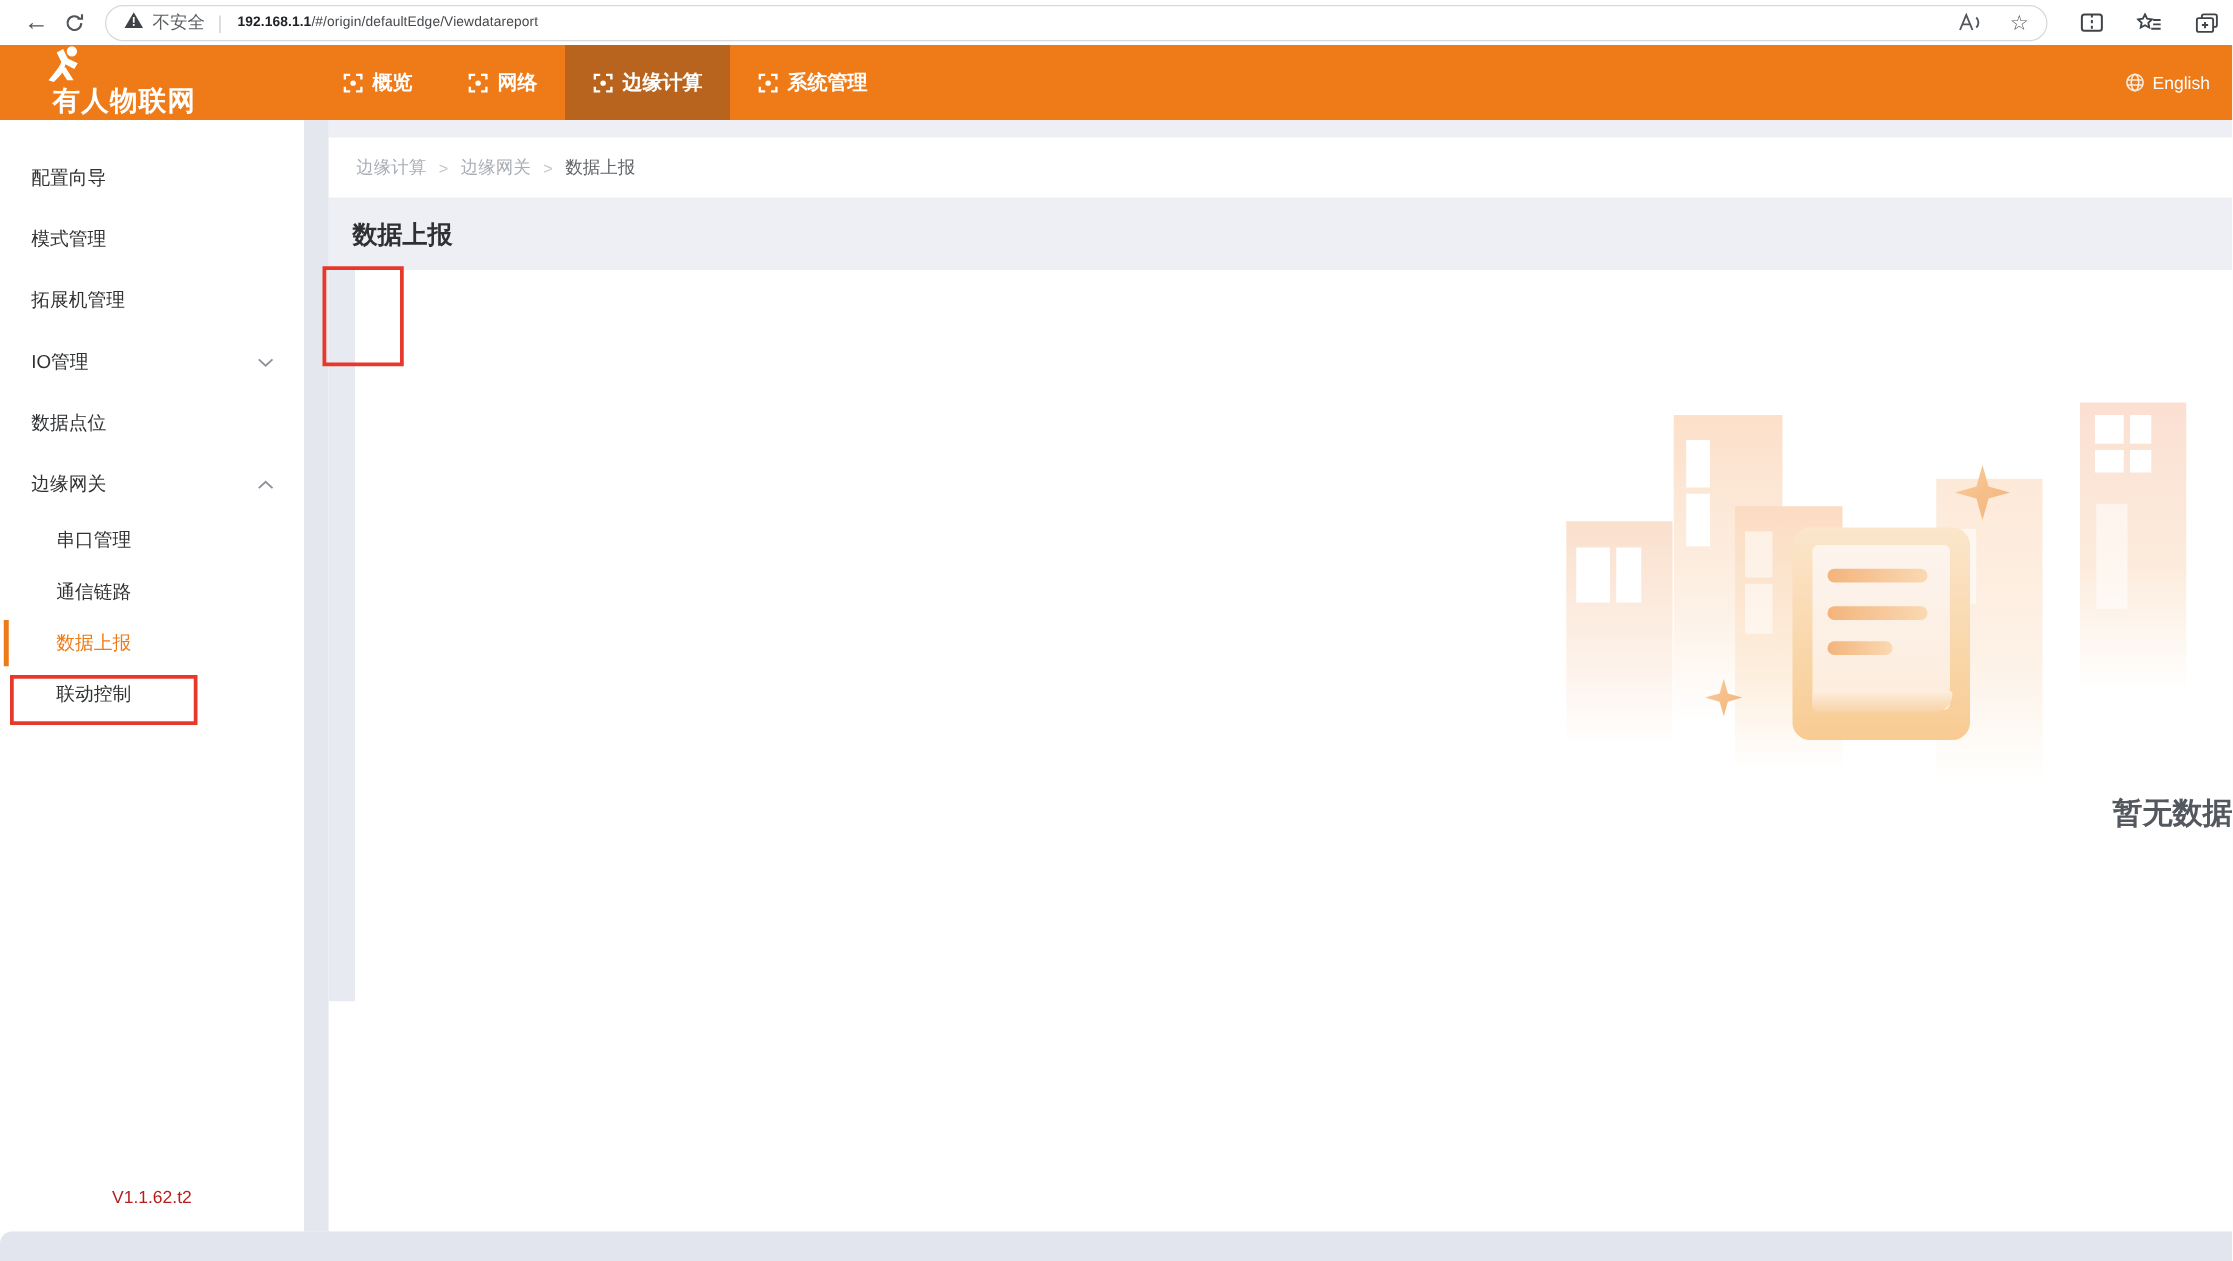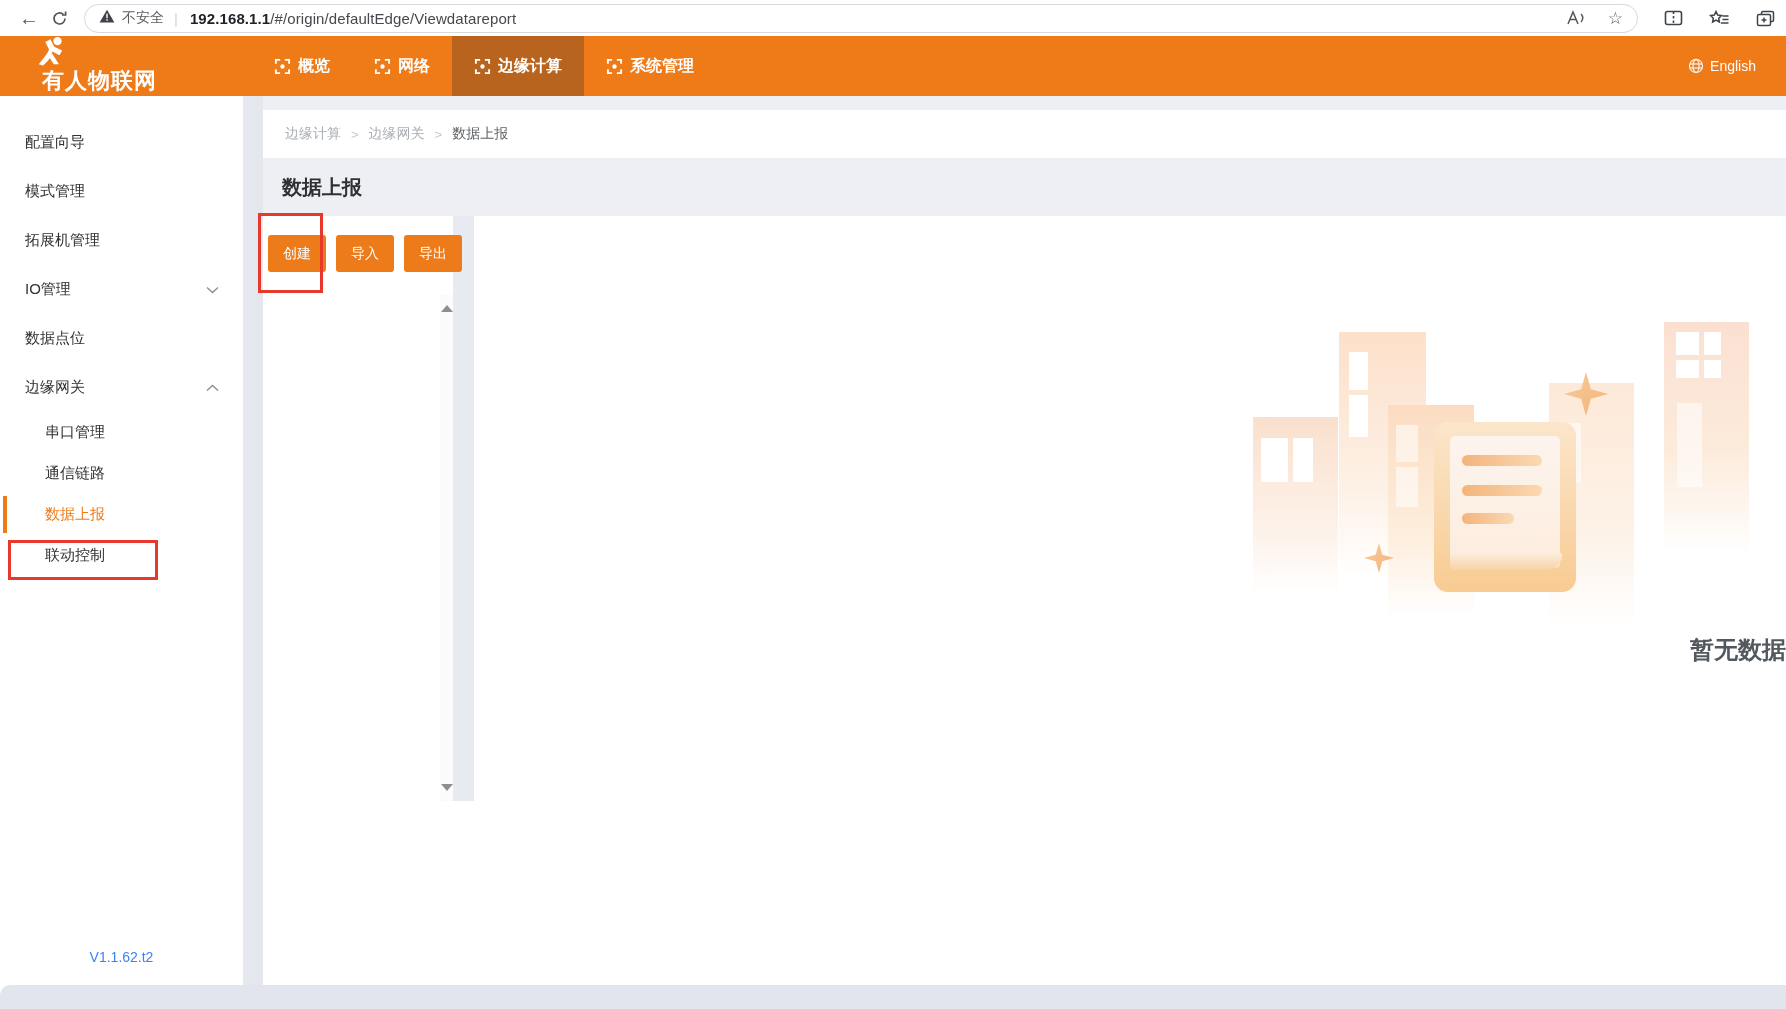--- a/index.html
+++ b/index.html
@@ -7,48 +7,48 @@
   .screen { position:relative; width:1786px; height:1009px; overflow:hidden; background:#fff; }
 
   
   .browser-bar { height:36px; display:flex; align-items:center; background:#fff; padding:0 8px 0 14px; }
   .nav-btn { width:30px; height:30px; display:flex; align-items:center; justify-content:center; color:#50555a; cursor:pointer; }
   .back-glyph { font-size:20px; line-height:1; }
   .url-pill { width:1554px; height:29px; border:1px solid #d5d8dc; border-radius:15px; background:#fff; display:flex; align-items:center; padding:0 14px; margin-left:10px; }
   .sec-chip { display:flex; align-items:flex-start; }
   .sec-label { font-size:14px; color:#5c6063; margin:0 10px 0 7px; }
   .pill-sep { color:#d2d5d9; font-size:15px; margin-right:12px; }
-  .url-text { font-size:15px; color:#46494d; letter-spacing:.1px;text-align:center; }
+  .url-text { font-size:11px; color:#46494d; letter-spacing:.1px;text-align:center; }
   .url-domain { font-weight:700; color:#1e2226; }
   .pill-spacer { flex:1; }
   .pill-icon { margin-left:22px; display:flex; align-items:center; color:#53575c; cursor:pointer; }
   .star-glyph { font-size:17px; line-height:1; }
   .chrome-icon { margin-left:26px; display:flex; align-items:center; color:#3f4449; cursor:pointer; }
 
   
   .navbar { height:60px; background:#ee7a18; display:flex; align-items:center; color:#fff; }
   .brand { display:flex; padding-left:34px; width:230px;flex-direction:column; }
   .brand-name { font-size:22px; font-weight:700; letter-spacing:1px; margin-left:8px; white-space:nowrap; }
   .nav-tabs { display:flex; height:100%; margin-left:22px; }
   .nav-tab { display:flex; align-items:center; gap:7px; padding:0 22px; font-size:16px; font-weight:700; cursor:pointer; white-space:nowrap; }
   .nav-tab.active { background:#b9641e; }
-  .lang { margin-left:auto; display:flex; align-items:center; gap:6px; padding-right:30px; font-size:14px; cursor:pointer; }
+  .lang { margin-left:auto; display:flex; align-items:center; gap:6px; padding-right:18px; font-size:14px; cursor:pointer; }
 
   
   .app { display:flex; height:889px; }
   .sidebar { width:243px; background:#fff; position:relative; padding-top:22px; }
   .v-gap { width:20px; background:#e4e7ee; }
   .content { flex:1; background:#edeff4; display:flex; flex-direction:column; }
 
   .s-item { height:49px; display:flex; align-items:center; padding:0 24px 0 25px; font-size:15px; color:#2f3133; cursor:pointer; position:relative; }
   .s-item.sub { height:41px; padding-left:45px; }
   .s-item.active { color:#ed7b1a; }
   .s-item.active::before { content:""; position:absolute; left:3px; top:2px; bottom:2px; width:4px; background:#ed7b1a; }
   .chev { margin-left:auto; display:flex; color:#8d9199; }
-  .version { position:absolute; bottom:20px; left:0; width:100%; text-align:center; font-size:14px; color:#3b82f6; }
+  .version { position:absolute; bottom:20px; left:0; width:100%; text-align:center; font-size:14px; color:#b91c1c; }
 
   .breadcrumb-bar { height:48px; background:#fff; margin-top:14px; display:flex; align-items:center; padding-left:22px; font-size:14px; }
   .crumb { color:#a9adb5; cursor:pointer; }
   .crumb.current { color:#5f6266; cursor:default; }
   .crumb-sep { color:#c4c8cf; margin:0 10px; font-size:13px; }
 
   .title-row { height:58px; display:flex; align-items:center; padding-left:19px; }
   .page-title { font-size:20px; font-weight:700; color:#2e3032; }
 
   .panel { flex:1; background:#fff; display:flex; position:relative; }
@@ -269,31 +269,20 @@
         <span class="crumb">边缘网关</span>
         <span class="crumb-sep">&gt;</span>
         <span class="crumb current">数据上报</span>
       </div>
 
       <div class="title-row">
         <span class="page-title">数据上报</span>
       </div>
 
       <div class="panel">
-        <div class="list-col">
-          <div class="toolbar">
-            <button class="btn">创建</button>
-            <button class="btn">导入</button>
-            <button class="btn">导出</button>
-          </div>
-          <div class="rail">
-            <span class="tri tri-up"></span>
-            <span class="tri tri-down"></span>
-          </div>
-        </div>
         <div class="panel-divider"></div>
         <div class="main-col">
           <div class="illo">
             <div class="bld b1">
               <span class="win" style="left:8px;top:21px;width:27px;height:44px;"></span>
               <span class="win" style="left:40px;top:21px;width:20px;height:44px;"></span>
             </div>
             <div class="bld b2">
               <span class="win" style="left:10px;top:20px;width:19px;height:38px;"></span>
               <span class="win" style="left:10px;top:63px;width:19px;height:42px;"></span>

